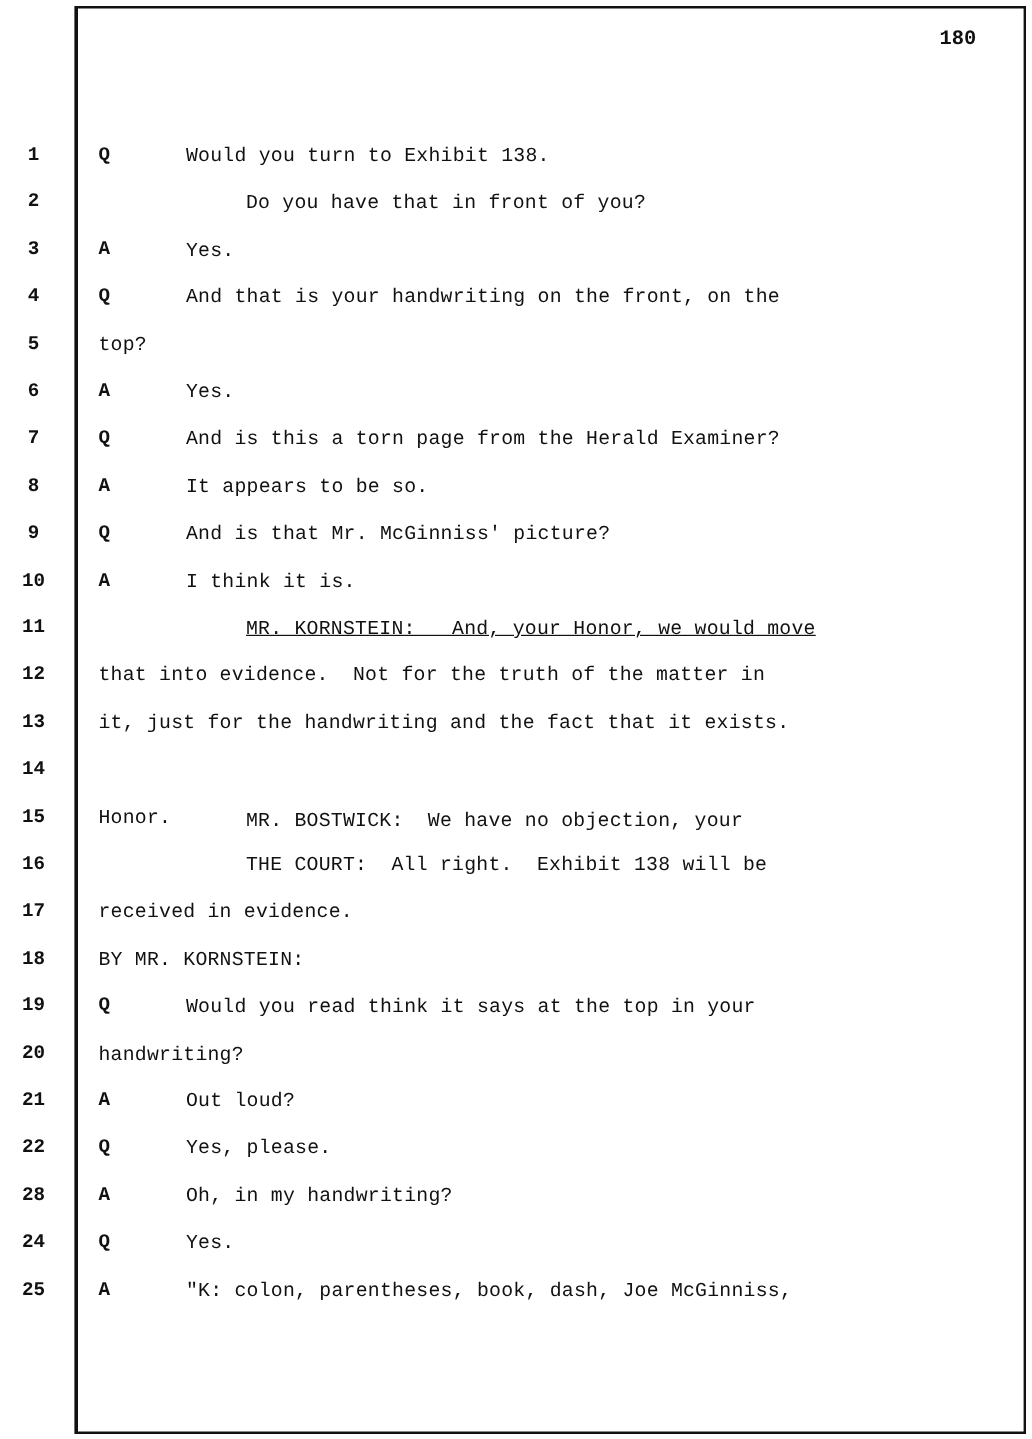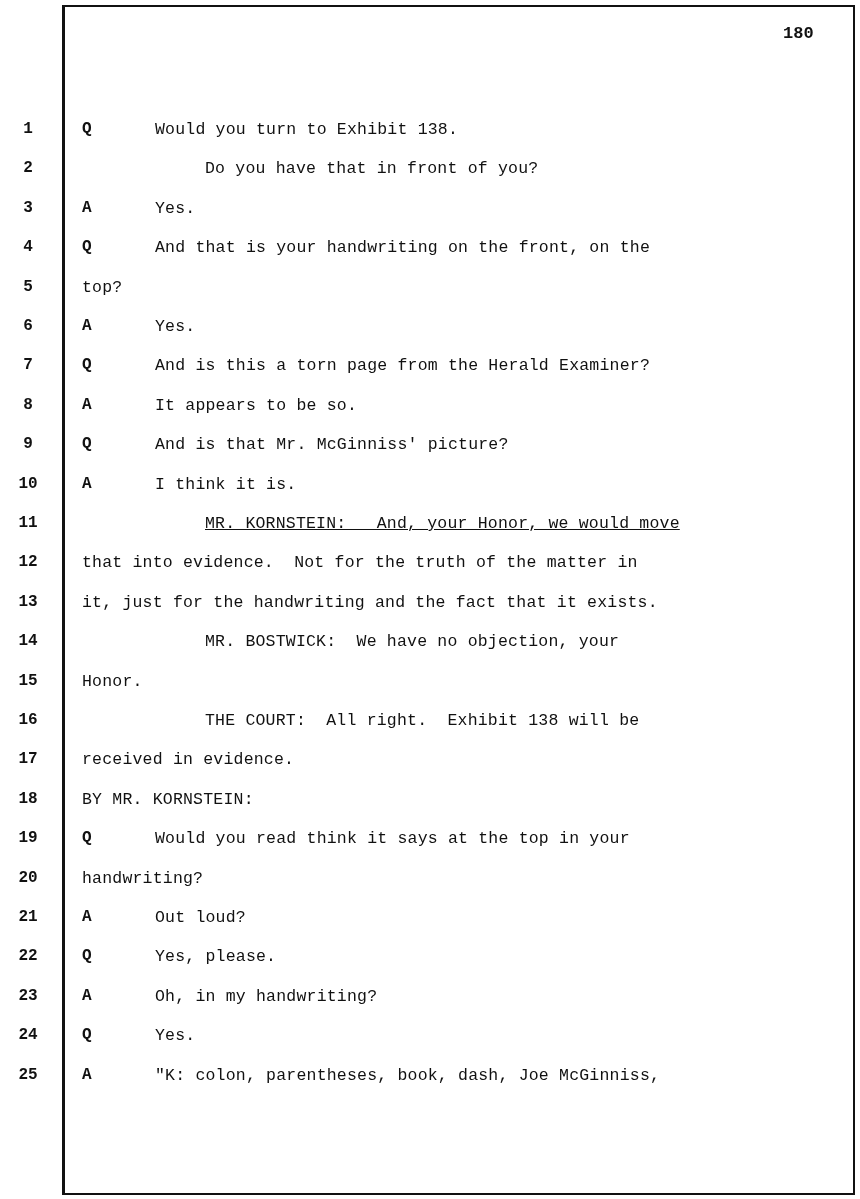--- a/index.html
+++ b/index.html
@@ -76,21 +76,21 @@
     <div class="line" style="top: 553.4px;">
       <span class="ln">12</span>
       <span class="txt" style="left: 82px;">that into evidence.  Not for the truth of the matter in</span>
     </div>
     <div class="line" style="top: 592.8px;">
       <span class="ln">13</span>
       <span class="txt" style="left: 82px;">it, just for the handwriting and the fact that it exists.</span>
     </div>
     <div class="line" style="top: 632.2px;">
       <span class="ln">14</span>
-      <span class="txt" style="left: 205px;">MR. BOSTWICK:  We have no objection, your</span>
+      <span class="txt" style="left: 205px; margin-top: 42px;">MR. BOSTWICK:  We have no objection, your</span>
     </div>
     <div class="line" style="top: 671.6px;">
       <span class="ln">15</span>
       <span class="txt" style="left: 82px;">Honor.</span>
     </div>
     <div class="line" style="top: 711px;">
       <span class="ln">16</span>
       <span class="txt" style="left: 205px;">THE COURT:  All right.  Exhibit 138 will be</span>
     </div>
     <div class="line" style="top: 750.4px; padding-left: 34px;">
@@ -114,21 +114,21 @@
       <span class="ln">21</span>
       <span class="spk">A</span>
       <span class="txt" style="left: 155px;">Out loud?</span>
     </div>
     <div class="line" style="top: 947.4px;">
       <span class="ln">22</span>
       <span class="spk">Q</span>
       <span class="txt" style="left: 155px;">Yes, please.</span>
     </div>
     <div class="line" style="top: 986.8px;">
-      <span class="ln">23</span>
+      <span class="ln">28</span>
       <span class="spk">A</span>
       <span class="txt" style="left: 155px;">Oh, in my handwriting?</span>
     </div>
     <div class="line" style="top: 1026.2px;">
       <span class="ln">24</span>
       <span class="spk">Q</span>
       <span class="txt" style="left: 155px;">Yes.</span>
     </div>
     <div class="line" style="top: 1065.6px;">
       <span class="ln">25</span>

